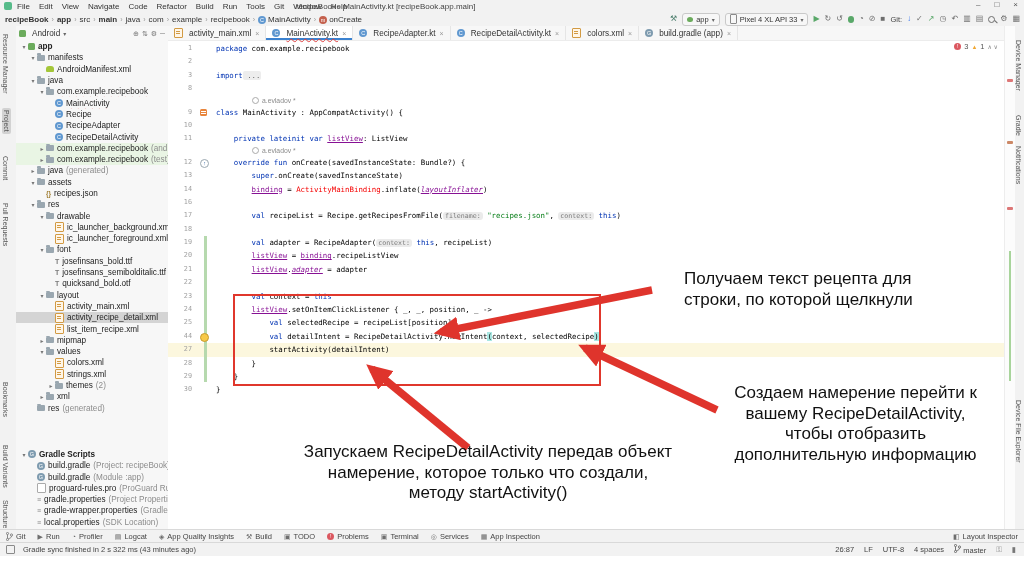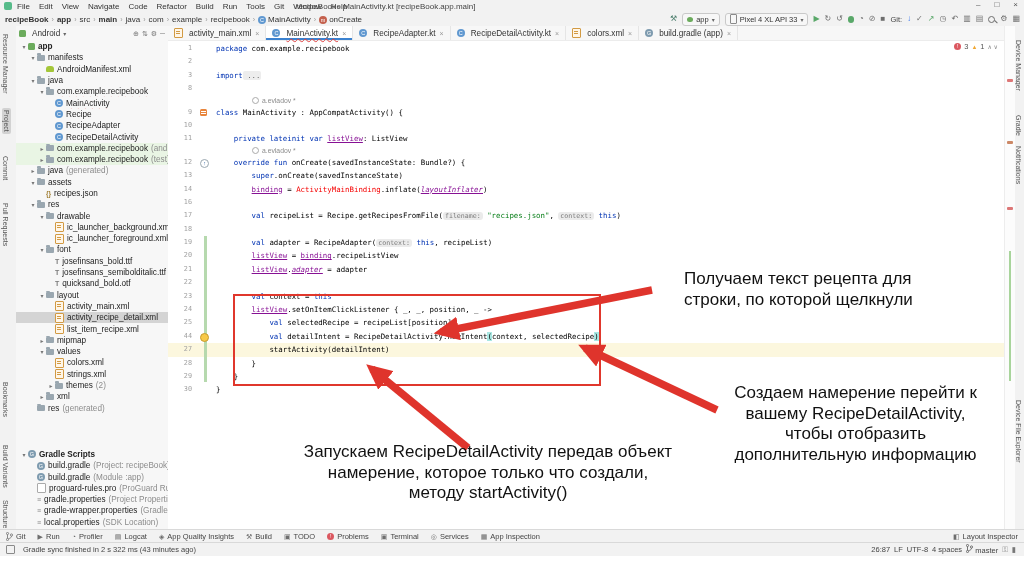--- a/index.html
+++ b/index.html
@@ -100,21 +100,21 @@
   .smark{position:absolute;left:2px;width:6px;height:3px;border-radius:1px;}
   .sgreen{position:absolute;left:4px;width:2px;background:#A8D49B;}
   
   .twbar{position:absolute;left:0;bottom:31px;width:1024px;height:13px;background:#F2F2F2;border-top:1px solid #D9D9D9;display:flex;align-items:center;font-size:7.5px;color:#444;}
   .twitem{display:flex;align-items:center;gap:3px;padding:0 6px;height:100%;cursor:default;}
   .twico{font-size:7px;color:#6E6E6E;}
   .picon{width:7px;height:7px;border-radius:50%;background:#DB5860;color:#fff;font-size:5px;line-height:7px;text-align:center;}
   .twright{margin-left:auto;display:flex;}
   .statusbar{position:absolute;left:0;bottom:18px;width:1024px;height:13px;background:#F2F2F2;border-top:1px solid #D9D9D9;display:flex;align-items:center;font-size:7.5px;color:#444;}
   .sqico{width:7px;height:7px;border:1px solid #8a8a8a;border-radius:1px;margin:0 8px 0 6px;}
-  .sbright{margin-left:auto;display:flex;align-items:center;gap:4px;padding-right:8px;}
+  .sbright{margin-left:auto;display:flex;align-items:center;gap:10px;padding-right:8px;}
   .bottomwhite{position:absolute;left:0;bottom:0;width:1024px;height:18px;background:#fff;}
   
   .redbox{position:absolute;left:233px;top:294px;width:364px;height:88px;border:2px solid #E0372C;z-index:40;pointer-events:none;}
   .arrows{position:absolute;left:0;top:0;width:1024px;height:574px;z-index:50;pointer-events:none;}
   .note{position:absolute;z-index:60;font-size:17px;line-height:20.5px;color:#111;pointer-events:none;}
 </style>
 </head>
 <body>
 
 <div class="page">

